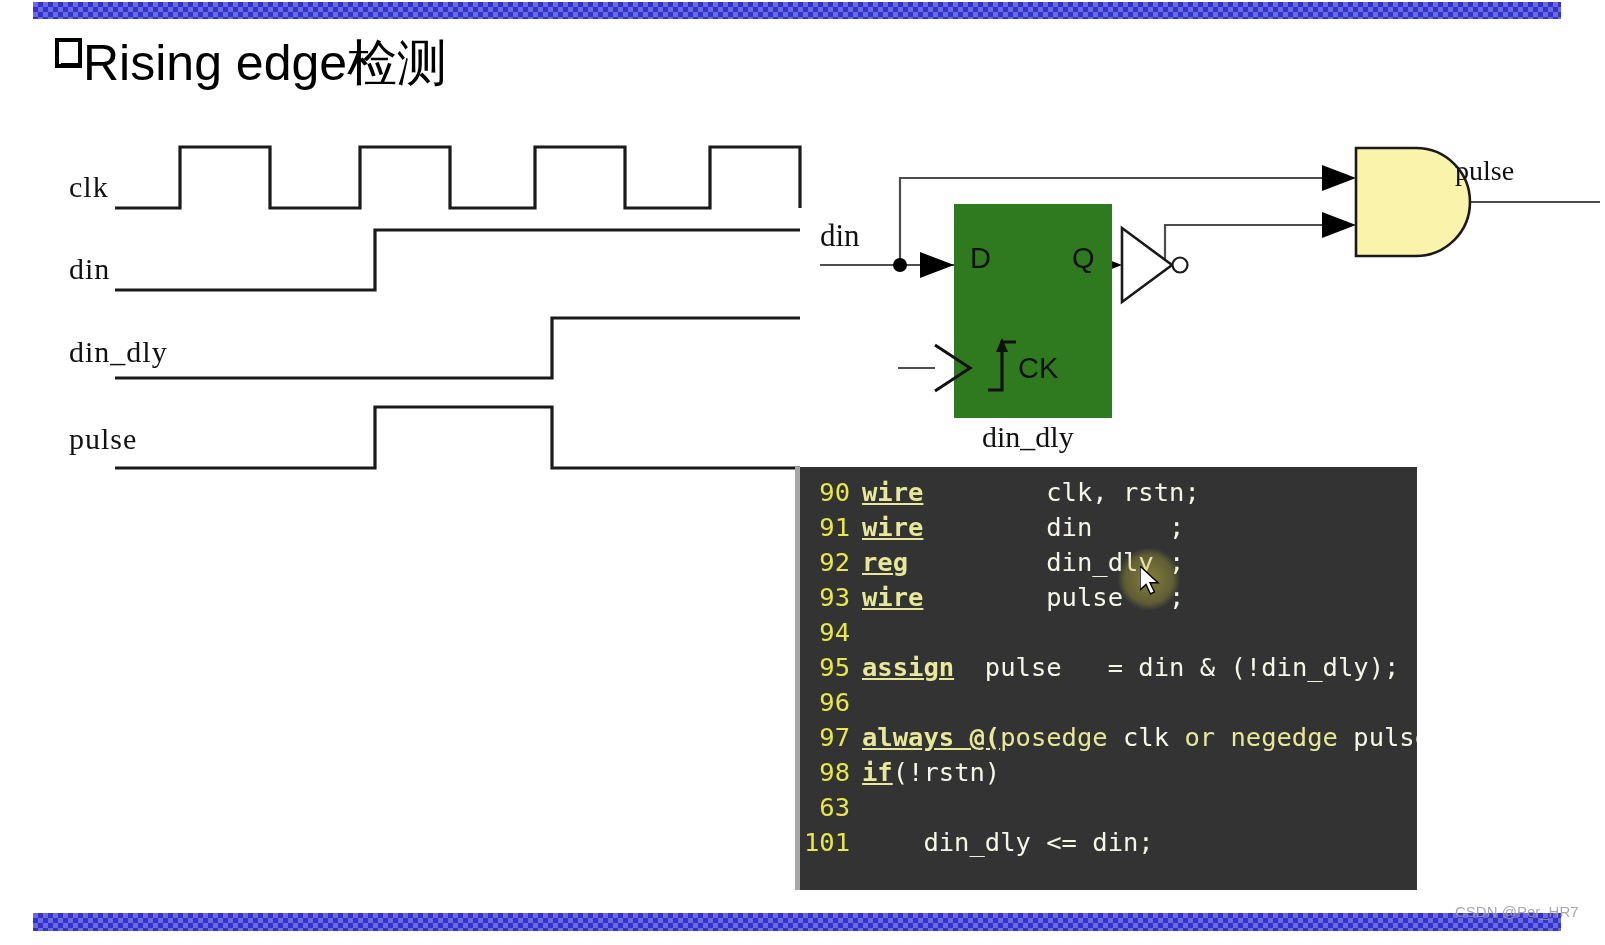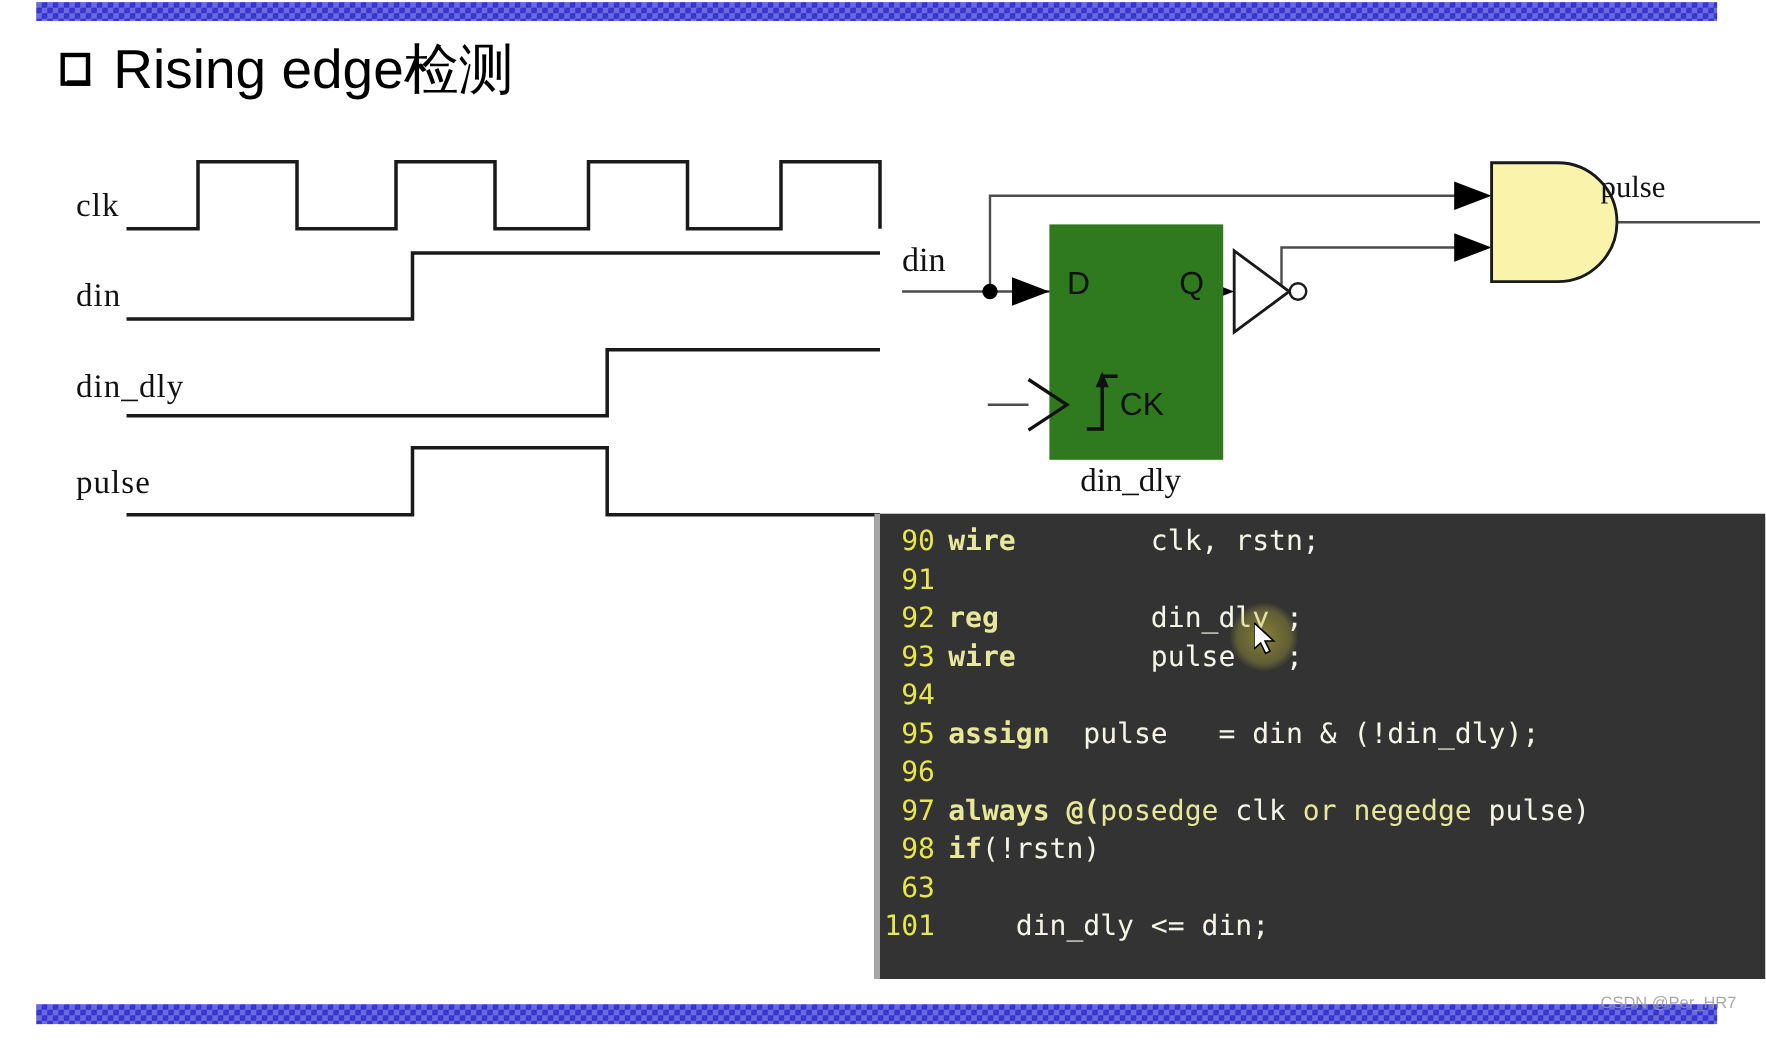--- a/index.html
+++ b/index.html
@@ -31,22 +31,22 @@
   }
   #bar-top   { left: 33px; top: 2px;   width: 1528px; height: 17px; }
   #bar-bottom{ left: 33px; top: 913px; width: 1528px; height: 18px; }
 
   
   #title-row {
     position: absolute;
     left: 55px;
     top: 38px;
     display: flex;
-    align-items: center;
-    gap: 21px;
+    align-items: flex-start;
+    gap: 1px;
     white-space: nowrap;
   }
   #bullet-box {
     width: 27px;
     height: 30px;
     border: 4px solid #000;
     box-sizing: border-box;
     position: relative;
   }
   #bullet-box::after{
@@ -105,21 +105,21 @@
   }
   #pin-d  { left: 160px; top: 112px; }
   #pin-q  { left: 262px; top: 112px; }
   #pin-ck { left: 208px; top: 222px; }
 
   
   #code-block {
     position: absolute;
     left: 795px;
     top: 467px;
-    width: 811px;
+    width: 622px;
     height: 423px;
     background: #333333;
     border-left: 5px solid #a6a6a6;
     box-sizing: border-box;
     overflow: hidden;
     padding: 8px 0 0 0;
   }
   .code-line {
     display: flex;
     font-family: "DejaVu Sans Mono", monospace;
@@ -129,21 +129,21 @@
   }
   .ln {
     width: 62px;
     text-align: right;
     color: #e8e84a;
     flex: 0 0 auto;
     padding-right: 12px;
     box-sizing: border-box;
   }
   .ct { color: #f5f5e8; }
-  .kw { color: #e8e89a; font-weight: bold; }
+  .kw { color: #e8e89a; font-weight: bold; text-decoration: underline; }
   .kw2{ color: #e8e89a; }
   .num{ color: #f2a0a0; }
 
   
   #cursor-glow {
     position: absolute;
     left: 1118px;
     top: 548px;
     width: 62px;
     height: 62px;
@@ -257,21 +257,21 @@
     <span class="ckt-label" id="lbl-dindly">din_dly</span>
 
     <span class="ckt-pin" id="pin-d">D</span>
     <span class="ckt-pin" id="pin-q">Q</span>
     <span class="ckt-pin" id="pin-ck">CK</span>
   </div>
 
   <div id="code-block">
     <div id="code-lines">
         <div class="code-line"><span class="ln">90</span><span><span class="kw">wire</span><span class="ct">        clk, rstn;</span></span></div>
-        <div class="code-line"><span class="ln">91</span></div>
+        <div class="code-line"><span class="ln">91</span><span><span class="kw">wire</span><span class="ct">        din     ;</span></span></div>
         <div class="code-line"><span class="ln">92</span><span><span class="kw">reg</span><span class="ct">         din_dly ;</span></span></div>
         <div class="code-line"><span class="ln">93</span><span><span class="kw">wire</span><span class="ct">        pulse   ;</span></span></div>
         <div class="code-line"><span class="ln">94</span><span><span class="ct"></span></span></div>
         <div class="code-line"><span class="ln">95</span><span><span class="kw">assign</span><span class="ct">  pulse   = din &amp; (!din_dly);</span></span></div>
         <div class="code-line"><span class="ln">96</span><span><span class="ct"></span></span></div>
         <div class="code-line"><span class="ln">97</span><span><span class="kw">always @(</span><span class="kw2">posedge</span><span class="ct"> clk </span><span class="kw2">or negedge</span><span class="ct"> pulse)</span></span></div>
         <div class="code-line"><span class="ln">98</span><span><span class="kw">if</span><span class="ct">(!rstn)</span></span></div>
         <div class="code-line"><span class="ln">63</span></div>
         <div class="code-line"><span class="ln">101</span><span><span class="ct">    din_dly &lt;= din;</span></span></div>
       </div>

